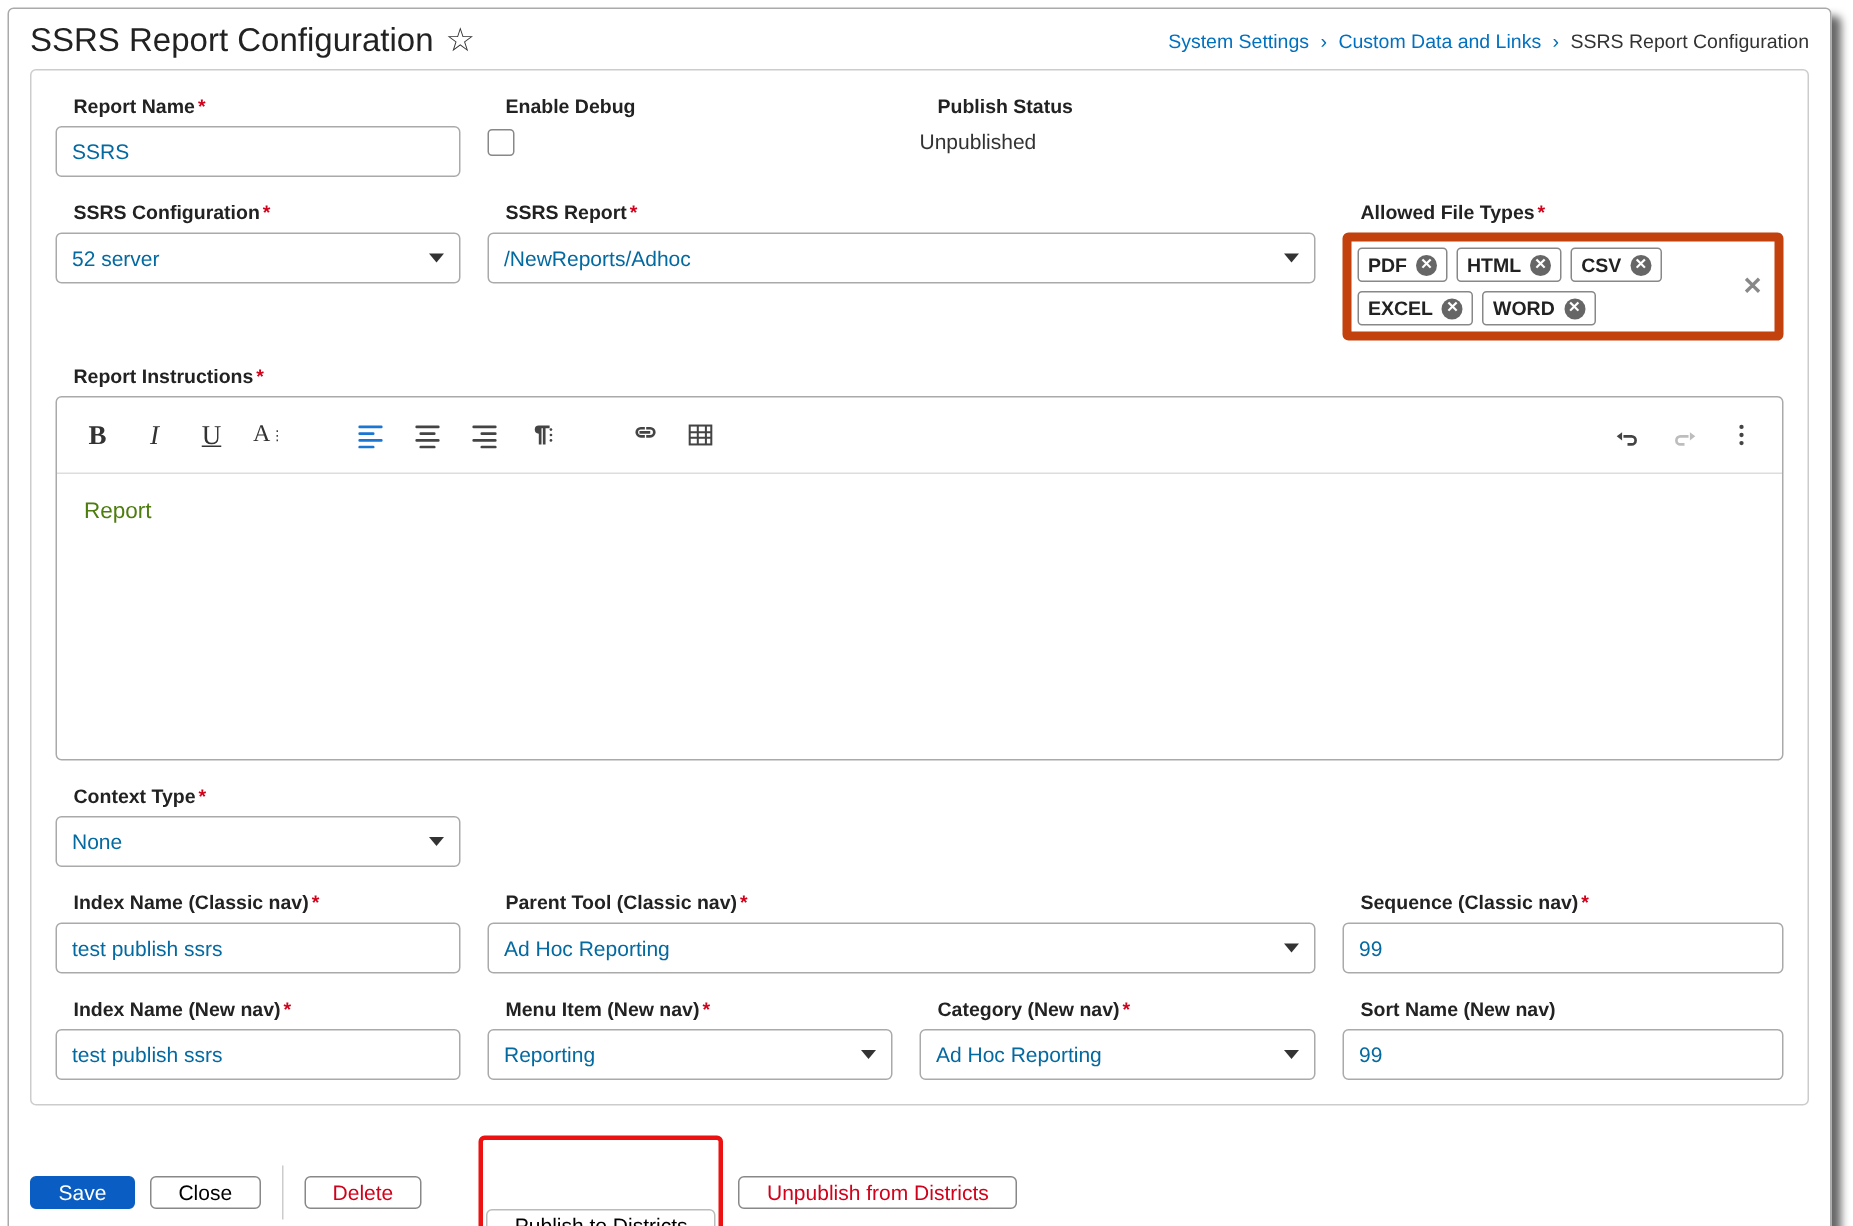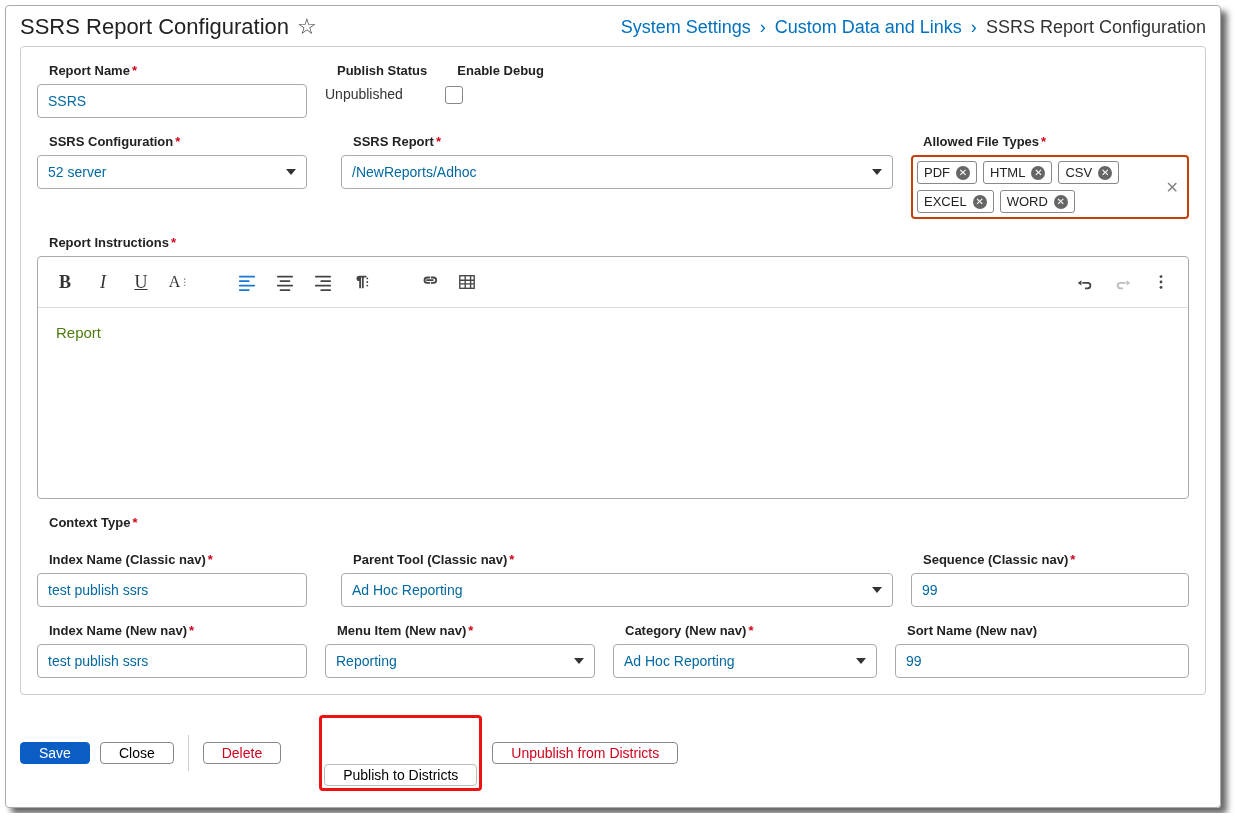--- a/index.html
+++ b/index.html
@@ -29,21 +29,21 @@
     display: flex;
     align-items: center;
     gap: 8px;
   }
   .star-icon {
     font-size: 22px;
     color: #333;
     cursor: pointer;
   }
   .breadcrumb {
-    font-size: 18px;
+    font-size: 13px;
     color: #333;
   }
   .breadcrumb a { color: #0070c0; text-decoration: none; cursor: pointer; }
   .breadcrumb .sep { color: #0070c0; padding: 0 4px; }
   .content-box {
     margin: 0 14px 10px;
     border: 1px solid #ccc;
     border-radius: 4px;
     padding: 16px;
   }
@@ -75,32 +75,33 @@
   .checkbox {
     width: 18px; height: 18px;
     border: 1px solid #888;
     border-radius: 3px;
     cursor: pointer;
     margin-top: 2px;
   }
   .static-val { font-size: 14px; color: #333; margin-top: 2px; }
 
   .w270 { width: 270px; }
-  .w540 { width: 552px; margin-left: 16px; }
+  .w540 { width: 552px; }
   .w-flex { flex: 1; }
 
   .tags-box {
-    border: 2px solid #c2410c;
+    border: 6px solid #c2410c;
     border-radius: 4px;
     padding: 4px 30px 4px 4px;
     display: flex;
     flex-wrap: wrap;
     gap: 6px;
     min-height: 56px;
     position: relative;
+    font-weight: bold;
   }
   .tag {
     display: inline-flex;
     align-items: center;
     border: 1px solid #888;
     border-radius: 3px;
     padding: 3px 6px;
     font-size: 13px;
     gap: 6px;
     background: #fff;
@@ -211,31 +212,31 @@
 
   <div class="content-box">
 
     <div class="row">
       <div class="field w270">
         <div class="field-label">
           <span>Report Name</span><span class="req">*</span>
         </div>
         <input class="text-input" value="SSRS" style="">
       </div>
+      <div class="field w270">
+        <div class="field-label">
+          <span>Enable Debug</span>
+        </div>
+        <div class="checkbox"></div>
+      </div>
       <div class="field">
         <div class="field-label">
           <span>Publish Status</span>
         </div>
         <div class="static-val">Unpublished</div>
-      </div>
-      <div class="field w270">
-        <div class="field-label">
-          <span>Enable Debug</span>
-        </div>
-        <div class="checkbox"></div>
       </div>
     </div>
 
     <div class="row">
       <div class="field w270">
         <div class="field-label">
           <span>SSRS Configuration</span><span class="req">*</span>
         </div>
         <div class="select">
           <span>52 server</span>
@@ -355,20 +356,24 @@
           </div>
         </div>
         <div class="edit-body">Report</div>
       </div>
     </div>
 
     <div class="row">
       <div class="field w270">
         <div class="field-label">
           <span>Context Type</span><span class="req">*</span>
+        </div>
+        <div class="select">
+          <span>None</span>
+          <span class="caret"></span>
         </div>
       </div>
     </div>
 
     <div class="row">
       <div class="field w270">
         <div class="field-label">
           <span>Index Name (Classic nav)</span><span class="req">*</span>
         </div>
         <input class="text-input" value="test publish ssrs" style="">

